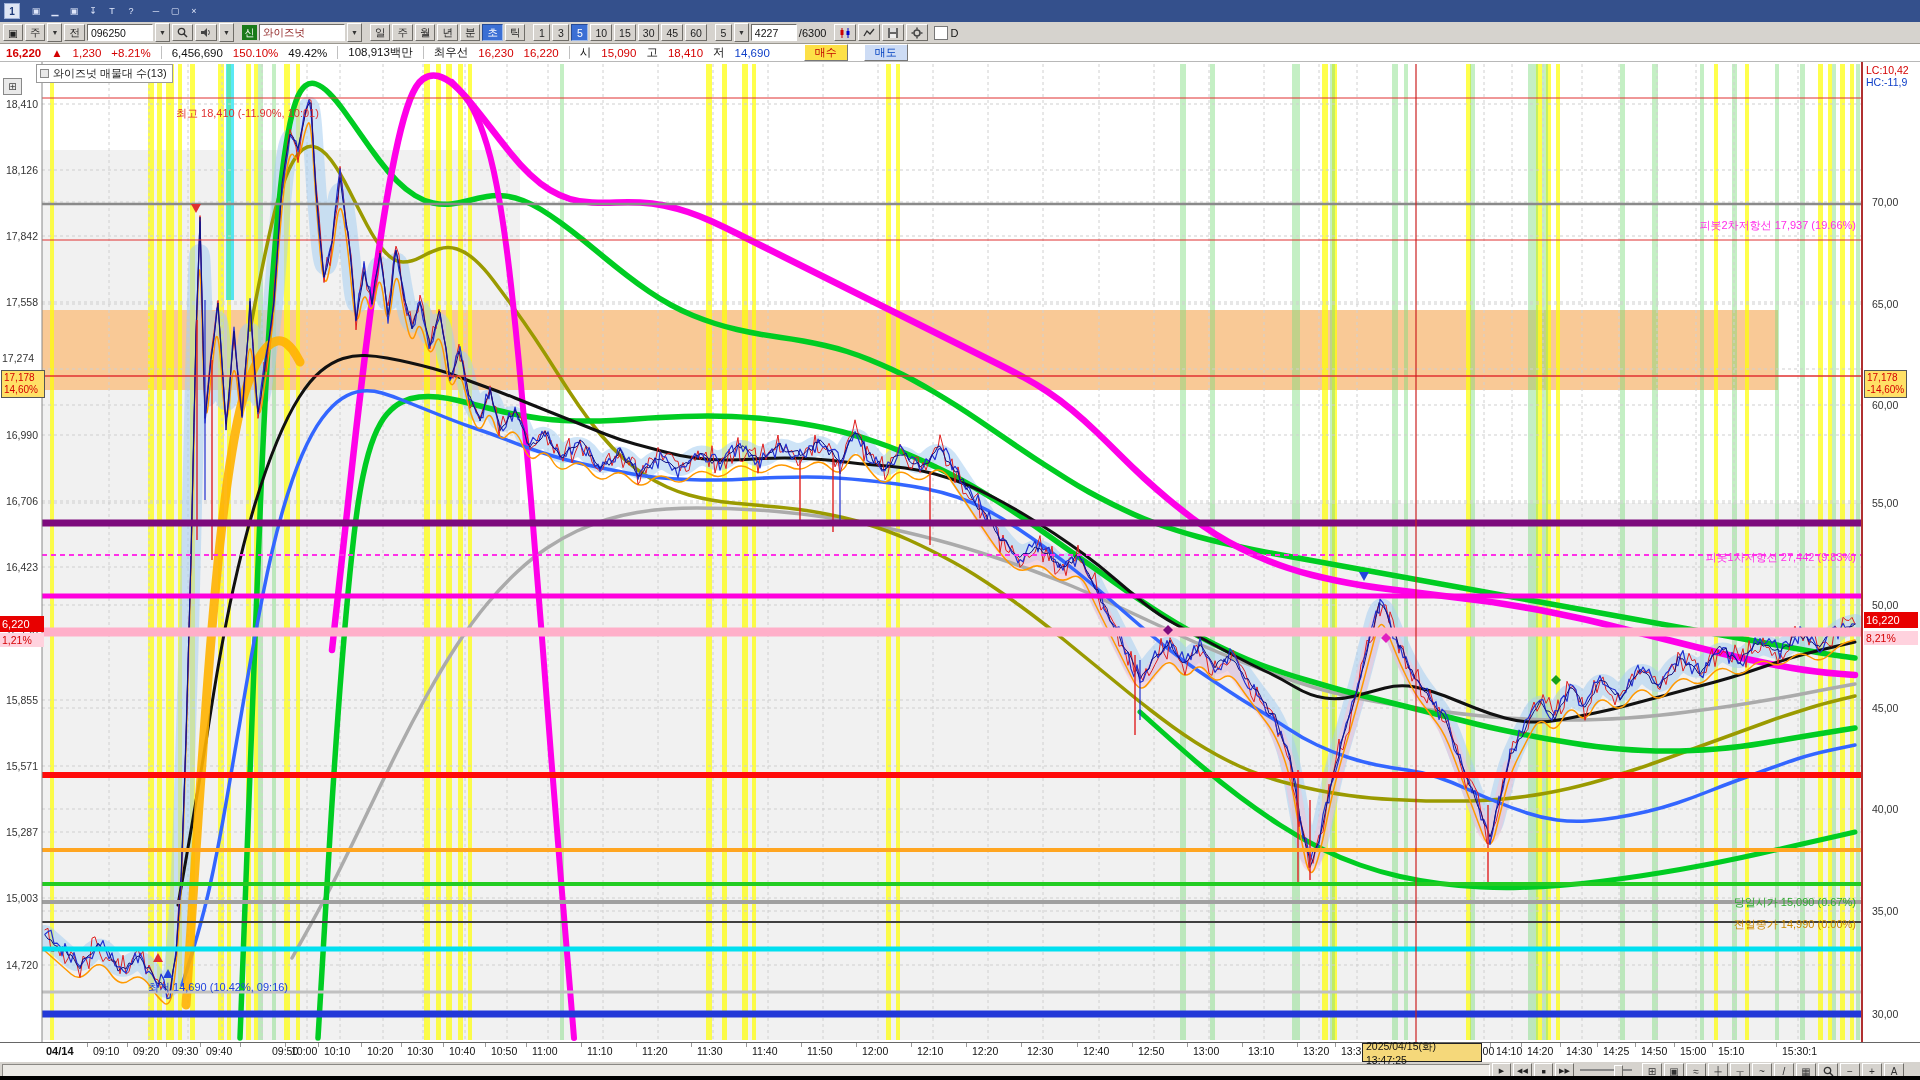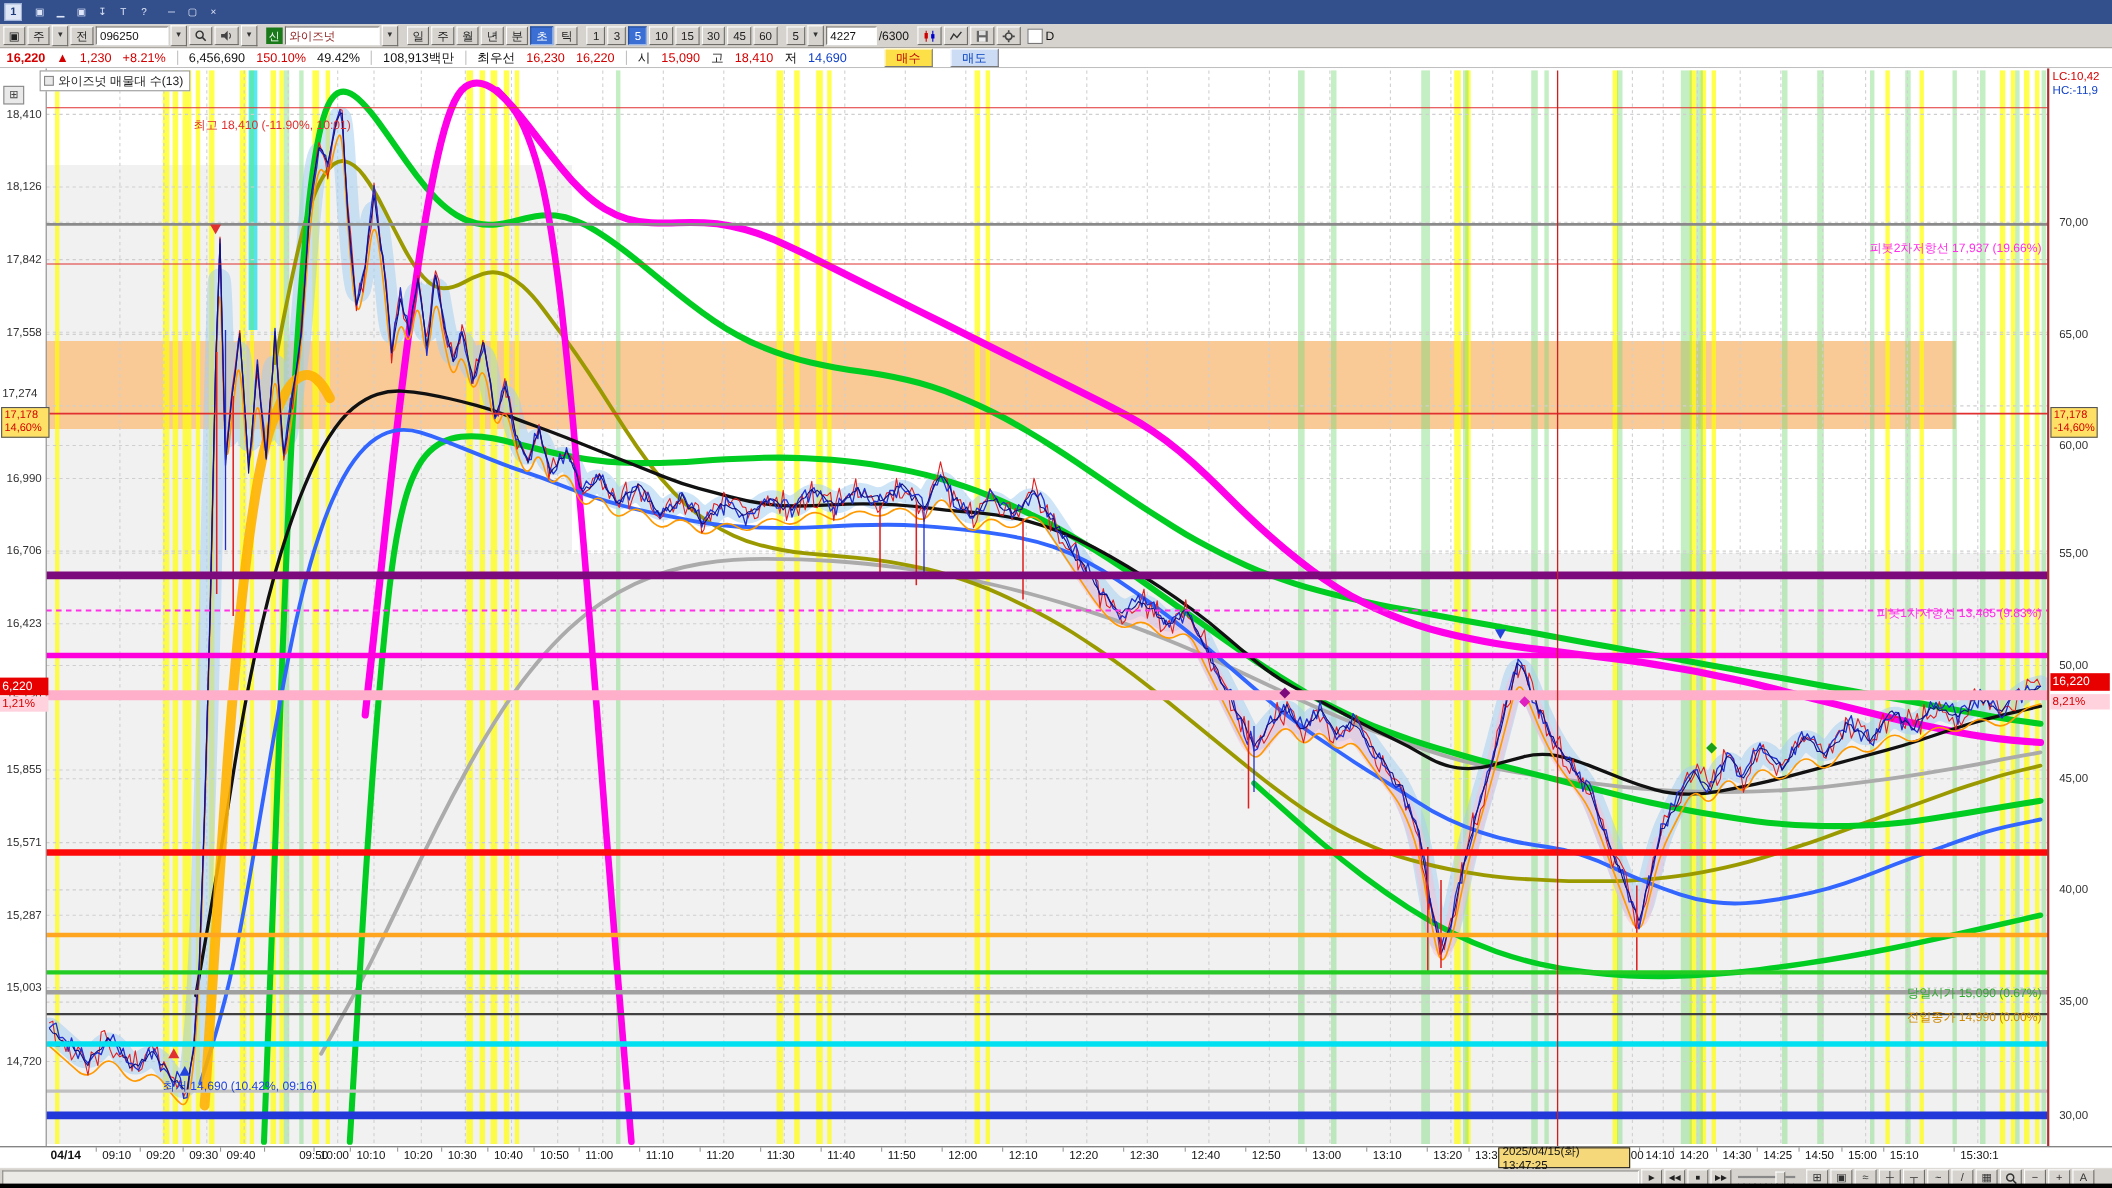--- a/index.html
+++ b/index.html
@@ -426,21 +426,21 @@
           <div>17,178</div>
           <div>-14,60%</div>
         </div>
         <div class="cur-box" style="left: 0px; top: 554px; width: 40px;">6,220</div>
         <div class="cur-pct" style="left: 0px; top: 571px; width: 40px;">1,21%</div>
         <div class="cur-box" style="left: 1864px; top: 550px; width: 50px;">16,220</div>
         <div class="cur-pct" style="left: 1864px; top: 569px; width: 50px;">8,21%</div>
         <div class="anno" style="color: rgb(224, 48, 48); top: 44px; left: 176px;">최고 18,410 (-11.90%, 10:01)</div>
         <div class="anno" style="color: rgb(34, 68, 221); top: 918px; left: 148px;">최저 14,690 (10.42%, 09:16)</div>
         <div class="anno" style="color: rgb(255, 46, 232); top: 156px; right: 64px;">피봇2차저항선 17,937 (19.66%)</div>
-        <div class="anno" style="color: rgb(255, 46, 232); top: 488px; right: 64px;">피봇1차저항선 13,465 (9.83%)</div>
+        <div class="anno" style="color: rgb(255, 46, 232); top: 488px; right: 64px;">피봇1차저항선 27,442 (9.83%)</div>
         <div class="anno" style="color: rgb(47, 170, 47); top: 833px; right: 64px;">당일시가 15,090 (0.67%)</div>
         <div class="anno" style="color: rgb(204, 136, 0); top: 855px; right: 64px;">전일종가 14,990 (0.00%)</div>
       </div>
   </div>
 
   <div id="timeaxis">
       <div class="tlab" id="time-date" style="left: 46px;">04/14</div>
       <div class="tlab" style="left: 93px;">09:10</div>
       <div class="ttick" style="left: 87px;"></div>
       <div class="tlab" style="left: 133px;">09:20</div>

